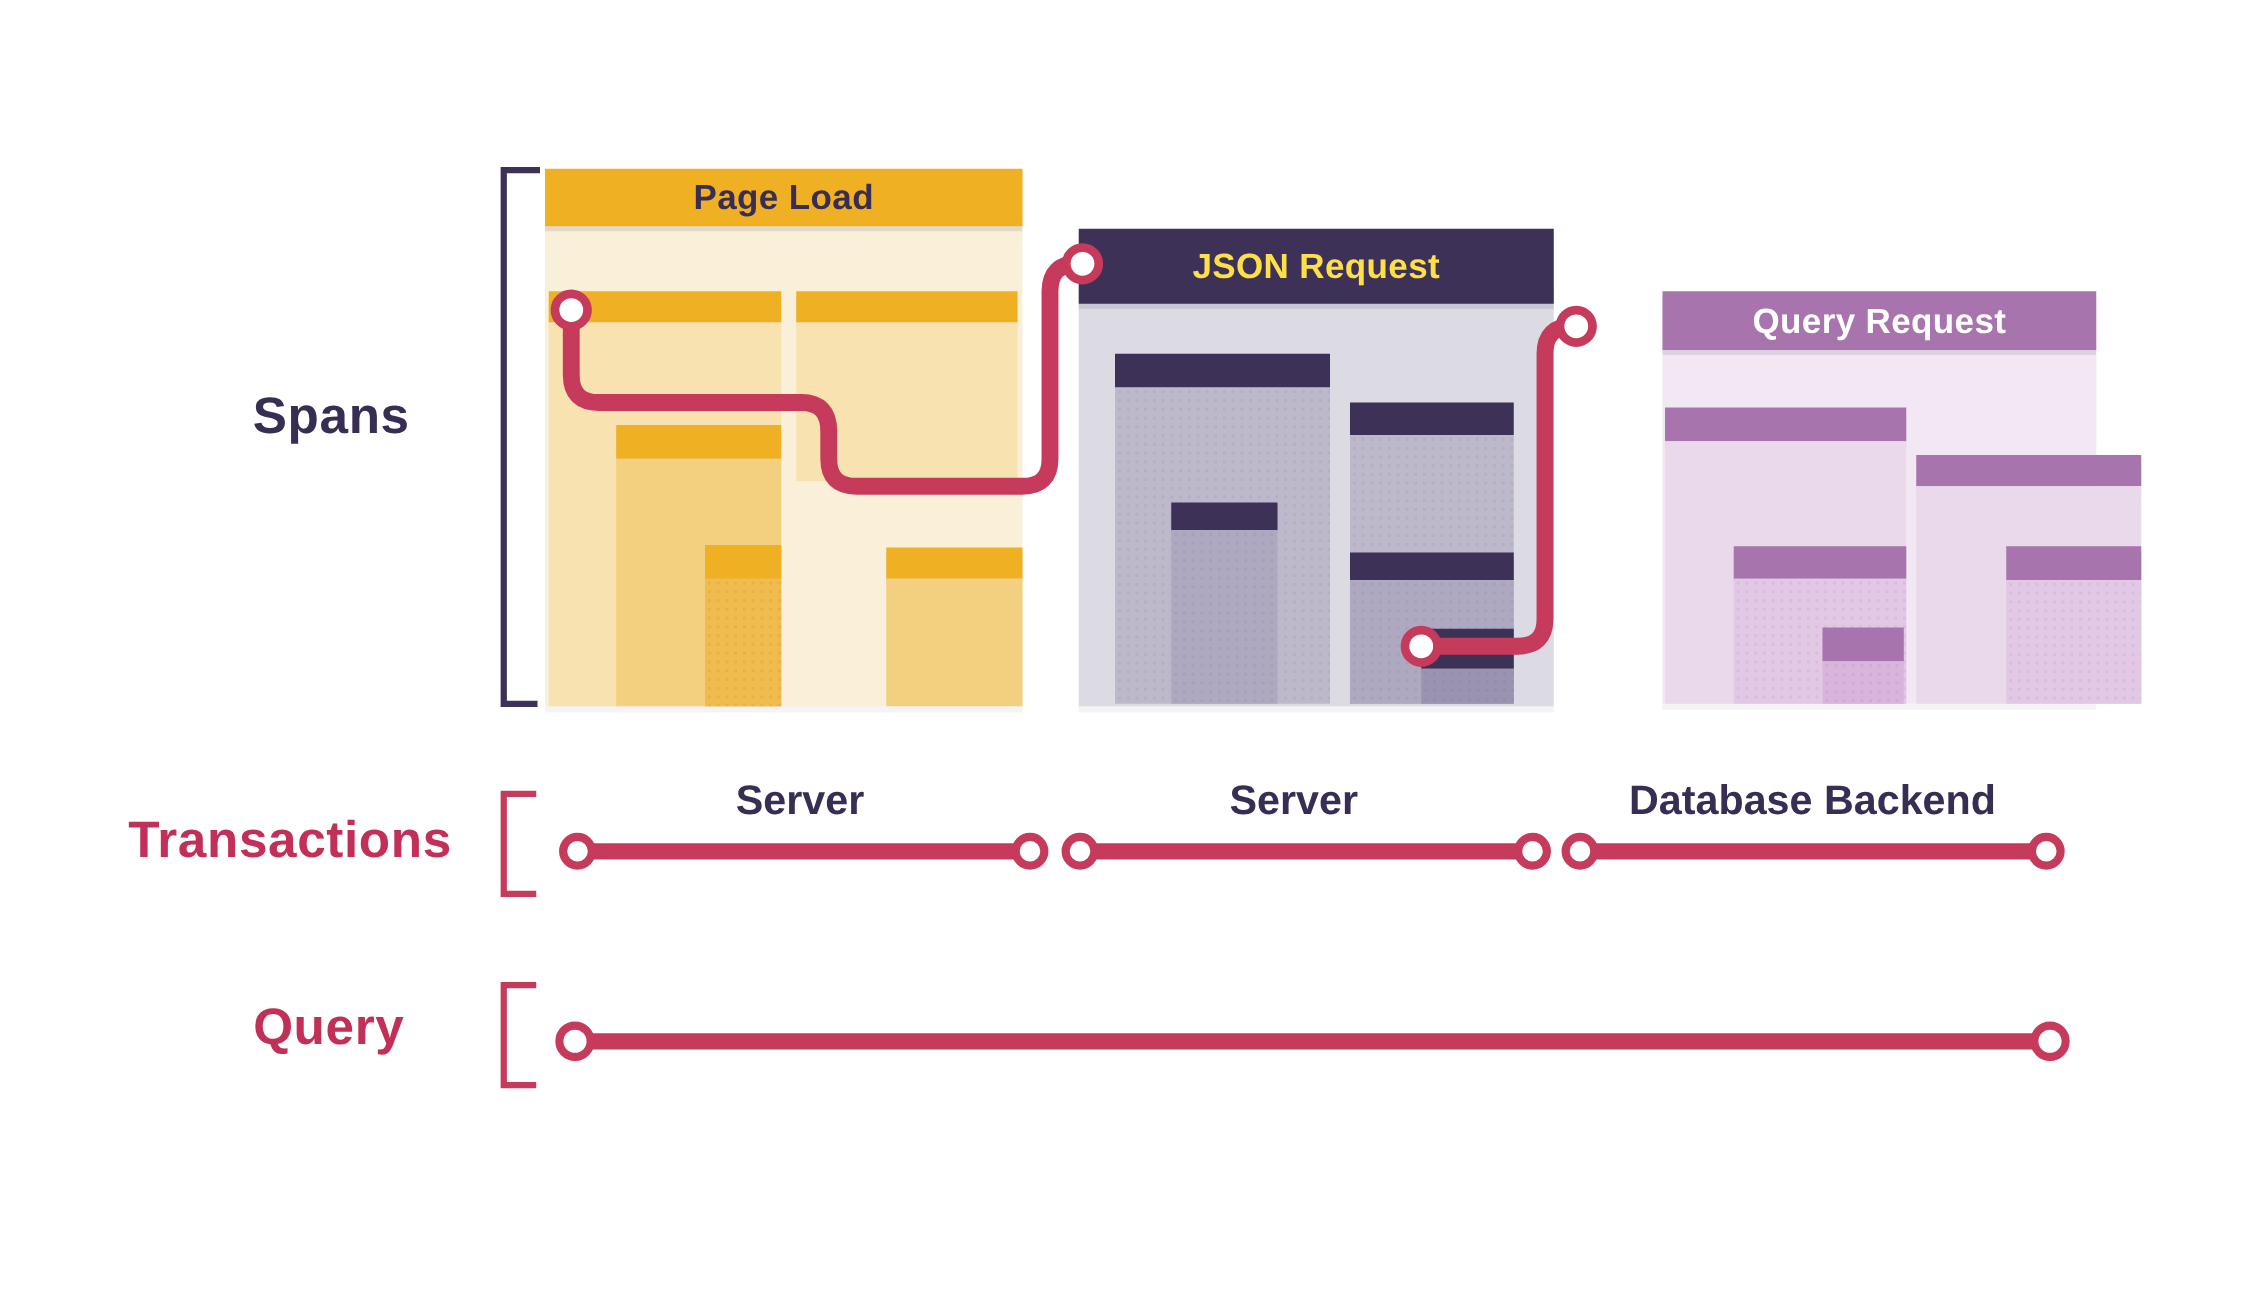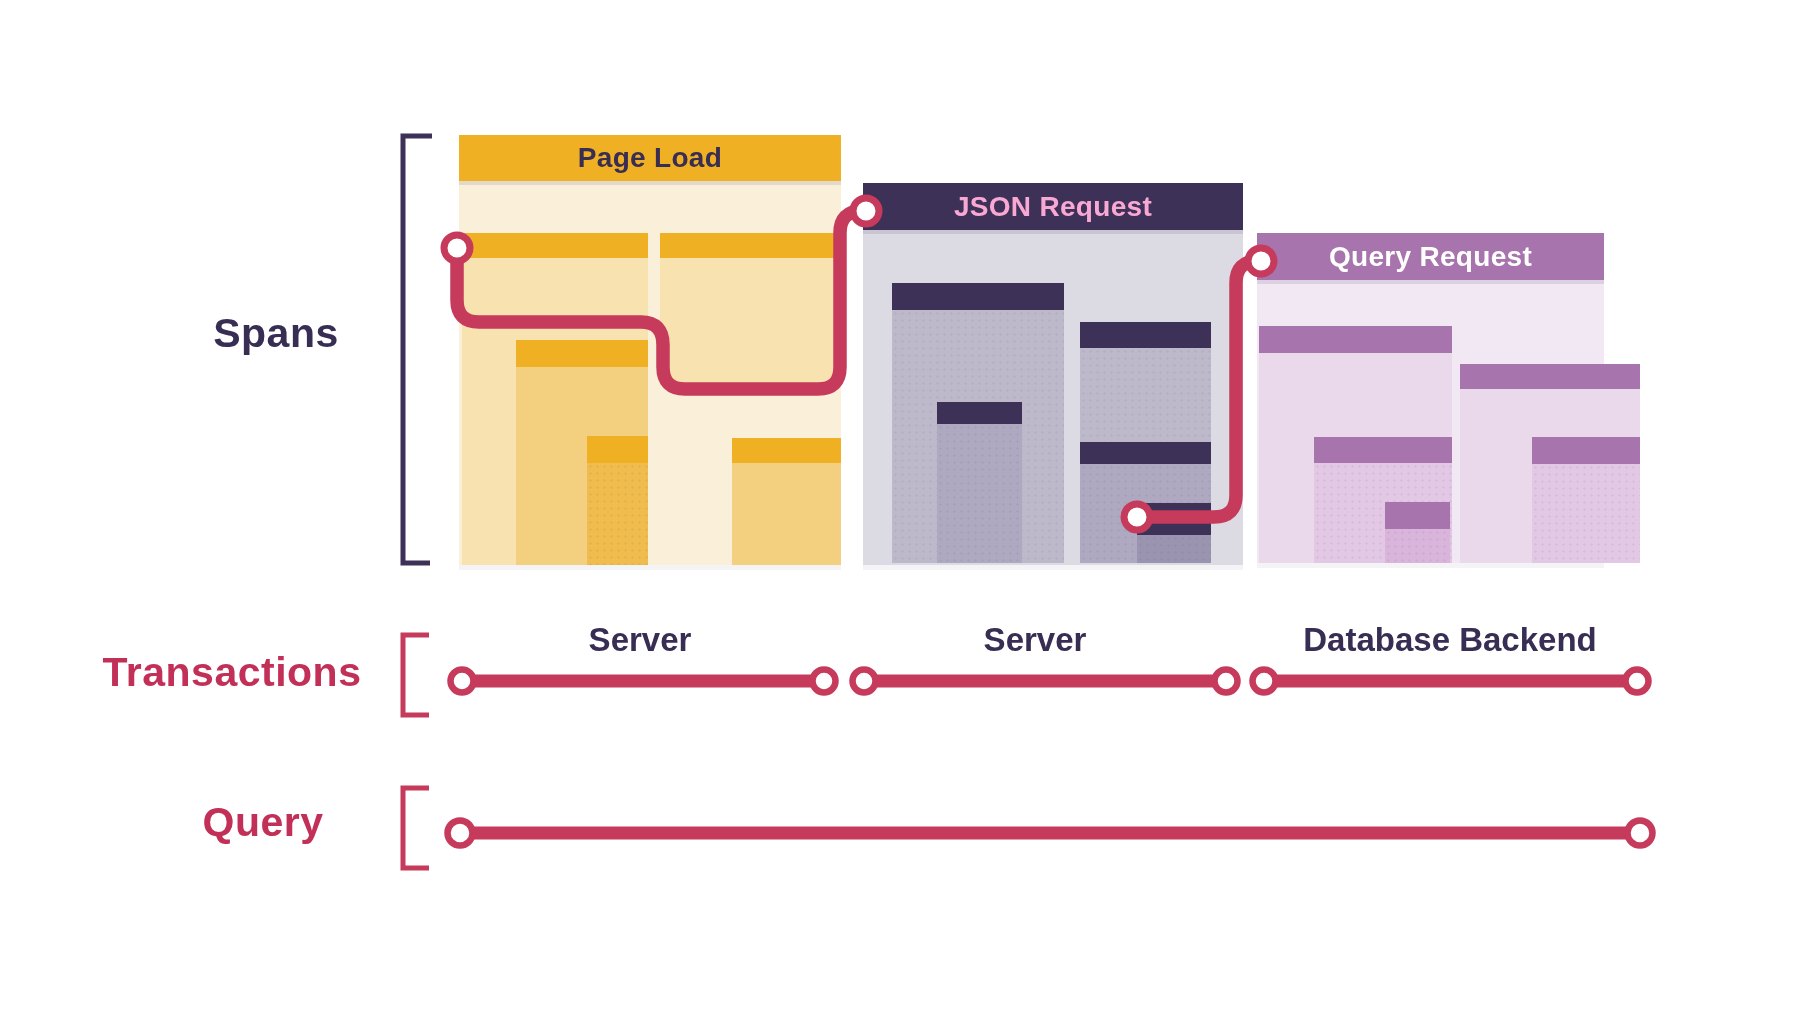--- a/index.html
+++ b/index.html
@@ -54,29 +54,29 @@
     font-size: 28px;
     letter-spacing: 0.3px;
     box-shadow: 0 4px 0 rgba(62, 49, 87, 0.12);
     z-index: 2;
   }
   .panel-body {
     position: absolute;
     left: 0; right: 0; bottom: 0;
     z-index: 1;
   }
-  .p1 { left: 459px; top: 135px; width: 382px; height: 430px; text-align: center; }
+  .p1 { left: 436px; top: 135px; width: 382px; height: 430px; text-align: center; }
   .p1 .panel-h { height: 46px; background: var(--gold); color: var(--text-navy); }
   .p1 .panel-body { top: 46px; background: var(--cream); }
 
   .p2 { left: 863px; top: 183px; width: 380px; height: 382px; }
-  .p2 .panel-h { height: 47px; background: var(--navy); color: #f9a8d4; }
+  .p2 .panel-h { height: 60px; background: var(--navy); color: #fde047; }
   .p2 .panel-body { top: 47px; background: var(--gray-bg); }
 
-  .p3 { left: 1257px; top: 233px; width: 347px; height: 330px; }
+  .p3 { left: 1330px; top: 233px; width: 347px; height: 330px; }
   .p3 .panel-h { height: 47px; background: var(--purple); color: #ffffff; }
   .p3 .panel-body { top: 47px; background: var(--pink-bg); }
 
   
   .bar {
     position: absolute;
     display: flex;
     flex-direction: column;
   }
   .bar-h {
@@ -118,21 +118,21 @@
   .bracket      { stroke-width: 5px; }
   .node         { fill: #ffffff; stroke: var(--accent-red); }
   .node-big     { stroke-width: 7px; }
   .node-small   { stroke-width: 6.5px; }
 </style>
 </head>
 <body>
 
 <div class="canvas">
 
-  <div class="row-label navy" style="left:265px; top:333px;margin-left:11px;">Spans</div>
+  <div class="row-label navy" style="left:265px; top:333px;">Spans</div>
   <div class="row-label red" style="left:232px; top:672px;">Transactions</div>
   <div class="row-label red" style="left:263px; top:822px;">Query</div>
 
   <div class="caption" style="left:640px; top:640px;">Server</div>
   <div class="caption" style="left:1035px; top:640px;">Server</div>
   <div class="caption" style="left:1450px; top:640px;">Database Backend</div>
 
   <section class="panel p1">
     <header class="panel-h">Page Load</header>
     <div class="panel-body">

